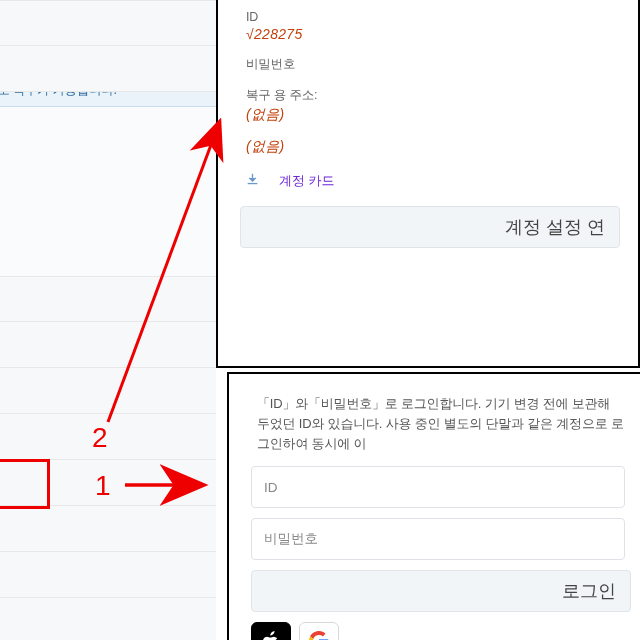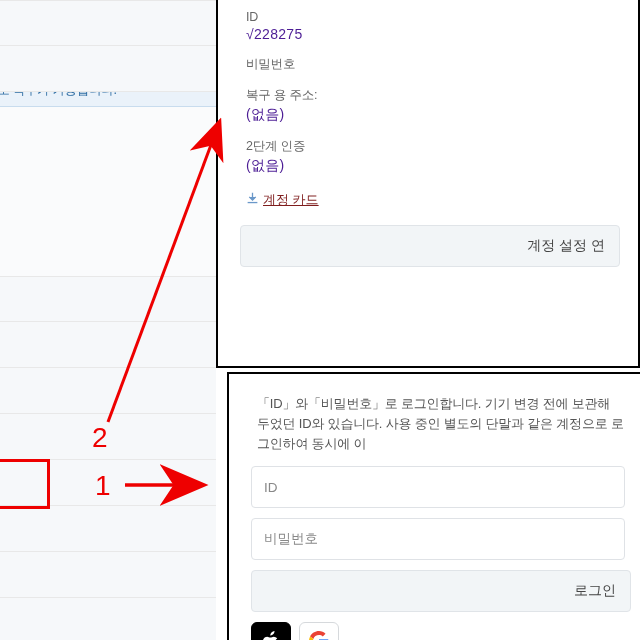--- a/index.html
+++ b/index.html
@@ -15,23 +15,23 @@
   .notice .link { color: #3a73b7; }
   .lower-block { position: absolute; top: 276px; left: -180px; width: 396px; }
 
   .right-col { position: absolute; left: 216px; top: 0; width: 424px; height: 640px; }
   .panel { border: 2px solid #000; background: #fff; position: absolute; left: 0; width: 100%; }
   .panel.top { top: 0; height: 368px; border-top: none; }
   .panel.bottom { top: 372px; height: 268px; border-bottom: none; margin-left: 11px; }
   .panel-inner { padding: 10px 24px 20px 28px; }
   .field { margin-bottom: 14px; }
   .field-label { font-size: 12.5px; color: #666; margin-bottom: 2px; letter-spacing: -0.2px; }
-  .field-value { font-size: 14px; color: #4c1d95; letter-spacing: 0.3px; }
-  .download-link { color: #7f1d1d; font-size: 13px; display: inline-flex; align-items: center; gap: 4px; margin-top: 2px; margin-bottom: 16px; text-decoration: underline; }
-  .wide-btn { background: #f2f5f7; border: 1px solid #e0e4e8; border-radius: 4px; height: 42px; margin: 0 -6px 10px -6px; display: flex; align-items: center; justify-content: center; font-size: 14px; color: #444; padding: 0 14px; text-align: center; }
+  .field-value { font-size: 14px; color: #c2410c; letter-spacing: 0.3px; font-style: italic; }
+  .download-link { color: #6d28d9; font-size: 13px; display: inline-flex; align-items: center; gap: 20px; margin-top: 2px; margin-bottom: 16px; }
+  .wide-btn { background: #f2f5f7; border: 1px solid #e0e4e8; border-radius: 4px; height: 42px; margin: 0 -6px 10px -6px; display: flex; align-items: center; justify-content: center; font-size: 18px; color: #444; padding: 0 14px; text-align: center; }
   .wide-btn.overflow { justify-content: flex-end; }
   .login-text { font-size: 13px; color: #555; line-height: 1.55; letter-spacing: -0.2px; margin-bottom: 12px; }
   .login-input { width: calc(100% + 6px); margin-left: -6px; height: 42px; border: 1px solid #dfe2e6; border-radius: 4px; background: #fff; padding: 0 12px; font-size: 13.5px; color: #888; display: flex; align-items: center; margin-bottom: 10px; }
   .social-row { display: flex; gap: 8px; margin-top: 6px; margin-left: -6px; }
   .social-btn { width: 40px; height: 40px; border: 1px solid #d6d9dc; border-radius: 6px; display: flex; align-items: center; justify-content: center; background: #fff; }
   .social-apple { background: #000; color: #fff; border-color: #000; }
 
   .anno { position: absolute; font-family: Arial, sans-serif; font-size: 28px; color: #e00; font-weight: 400; }
   .red-box { position: absolute; border: 3px solid #e00; }
   svg.overlay { position: absolute; top: 0; left: 0; pointer-events: none; }
@@ -72,21 +72,20 @@
         <div class="field-value">√228275</div>
       </div>
       <div class="field">
         <div class="field-label">비밀번호</div>
       </div>
       <div class="field">
         <div class="field-label">복구 용 주소:</div>
         <div class="field-value">(없음)</div>
       </div>
       <div class="field">
-        <div class="field-label">2단계 인증</div>
         <div class="field-value">(없음)</div>
       </div>
       <div class="download-link">
         <span><svg width="13" height="13" viewBox="0 0 16 16">
               <path fill="#6a98c9" d="M8 1v8M4 6l4 4 4-4" stroke="#6a98c9" stroke-width="1.6"></path>
               <path d="M2 13h12" stroke="#6a98c9" stroke-width="1.6"></path>
             </svg></span>
         <span>계정 카드</span>
       </div>
       <div class="wide-btn overflow">

